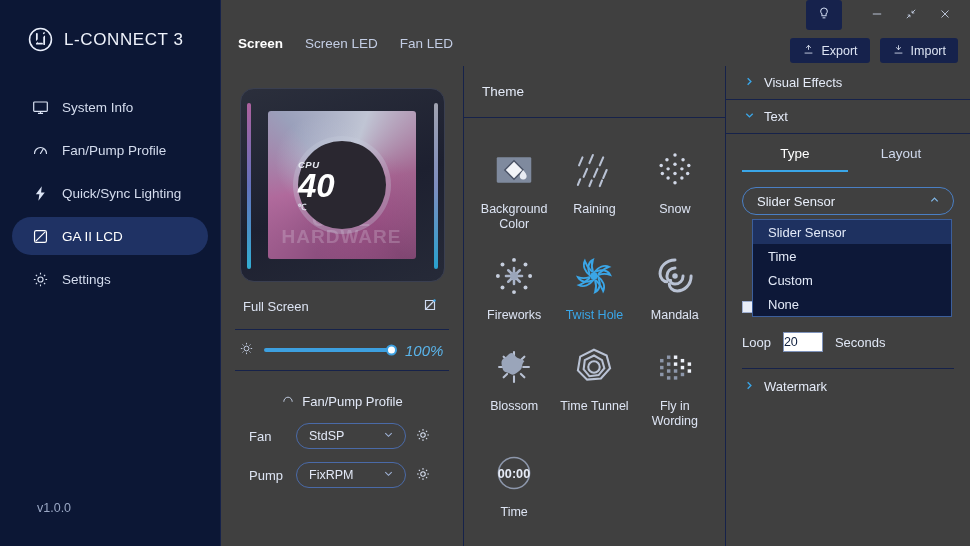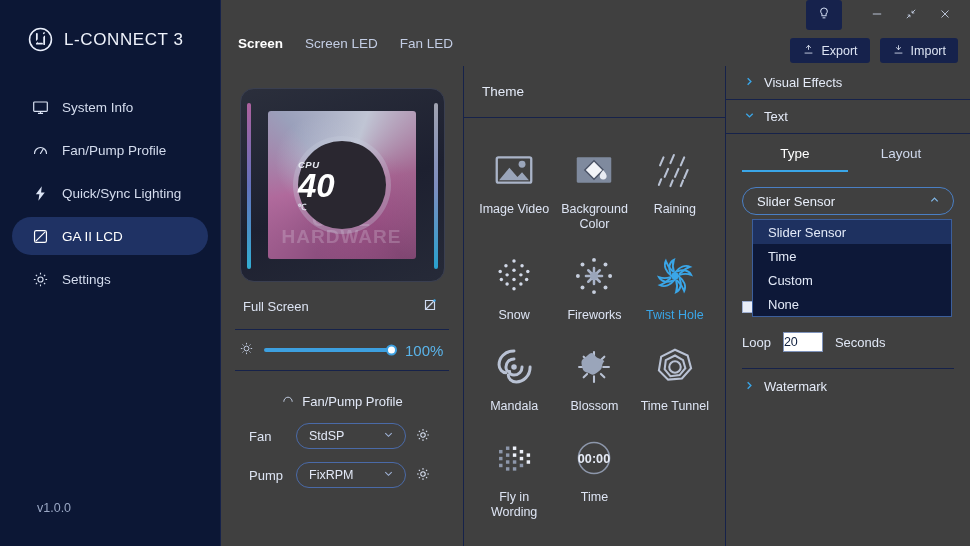--- a/index.html
+++ b/index.html
@@ -91,20 +91,21 @@
   .lcd-temp { font-size: 33px; font-style: italic; font-weight: bold; color: #ffffff; line-height: 31px; }
   .lcd-unit { font-size: 8.5px; font-weight: bold; color: #dfe2ec; }
 
   .fsrow { display: flex; align-items: center; justify-content: space-between; padding: 14px 24px 0 22px; }
   .fslabel { font-size: 13px; color: #dbe2f1; }
 
   .brightrow {
     display: flex; align-items: center; gap: 10px; height: 42px;
     margin: 12px 14px 0 14px; border-top: 1px solid #16224a; border-bottom: 1px solid #16224a;
     padding: 0 4px;
+    font-style: italic;
   }
   .track { position: relative; flex: 1; height: 4px; background: #3da0e0; border-radius: 2px; }
   .knob { position: absolute; right: -2px; top: 50%; transform: translateY(-50%); width: 11px; height: 11px; border-radius: 50%; background: #fff; border: 2px solid #3da0e0; }
   .pct { font-size: 15px; color: #5ab4ea; min-width: 40px; }
 
   .fpp-title { display: flex; align-items: center; justify-content: center; gap: 7px; margin-top: 22px; font-size: 13px; color: #e2e8f6; }
   .fpp-row { display: flex; align-items: center; gap: 9px; padding: 13px 0 0 28px; }
   .fpp-label { width: 38px; font-size: 13px; color: #dde4f3; }
   .sel {
     position: relative; width: 110px; height: 26px; border: 1px solid #4a6aa8; border-radius: 13px;
@@ -365,30 +366,20 @@
           <path d="M10 2.6v2M10 15.4v2M2.6 10h2M15.4 10h2M4.8 4.8l1.4 1.4M13.8 13.8l1.4 1.4M15.2 4.8l-1.4 1.4M6.2 13.8l-1.4 1.4"></path>
         </svg>
       </span>
     </div>
   </div>
 
   <div id="theme">
     <div class="theme-head">Theme</div>
     <div class="theme-grid">
 
-      <div class="theme-cell">
-        <span class="theme-ico">
-          <svg viewBox="0 0 40 40" width="46" height="46">
-            <rect x="5" y="9" width="30" height="22" rx="1.5" fill="none" stroke="#aab4c8" stroke-width="2"></rect>
-            <path d="M7 29 16 18l7 8 4-4 6 7z" fill="#9aa5ba"></path>
-            <circle cx="27" cy="15" r="3" fill="#9aa5ba"></circle>
-          </svg>
-        </span>
-        <span class="theme-lbl">Image Video</span>
-      </div>
 
       <div class="theme-cell">
         <span class="theme-ico">
           <svg viewBox="0 0 40 40" width="46" height="46">
             <rect x="5" y="9" width="30" height="22" rx="1" fill="#7f8a9e"></rect>
             <path d="M20 12 12 20l8 8 8-8z" fill="#f2f4f8" stroke="#4a5366" stroke-width="1.2"></path>
             <path d="M28 20c2 2.6 3 4 3 5.2a3 3 0 1 1-6 0c0-1.2 1-2.6 3-5.2z" fill="#e8ebf2"></path>
           </svg>
         </span>
         <span class="theme-lbl">Background Color</span>

